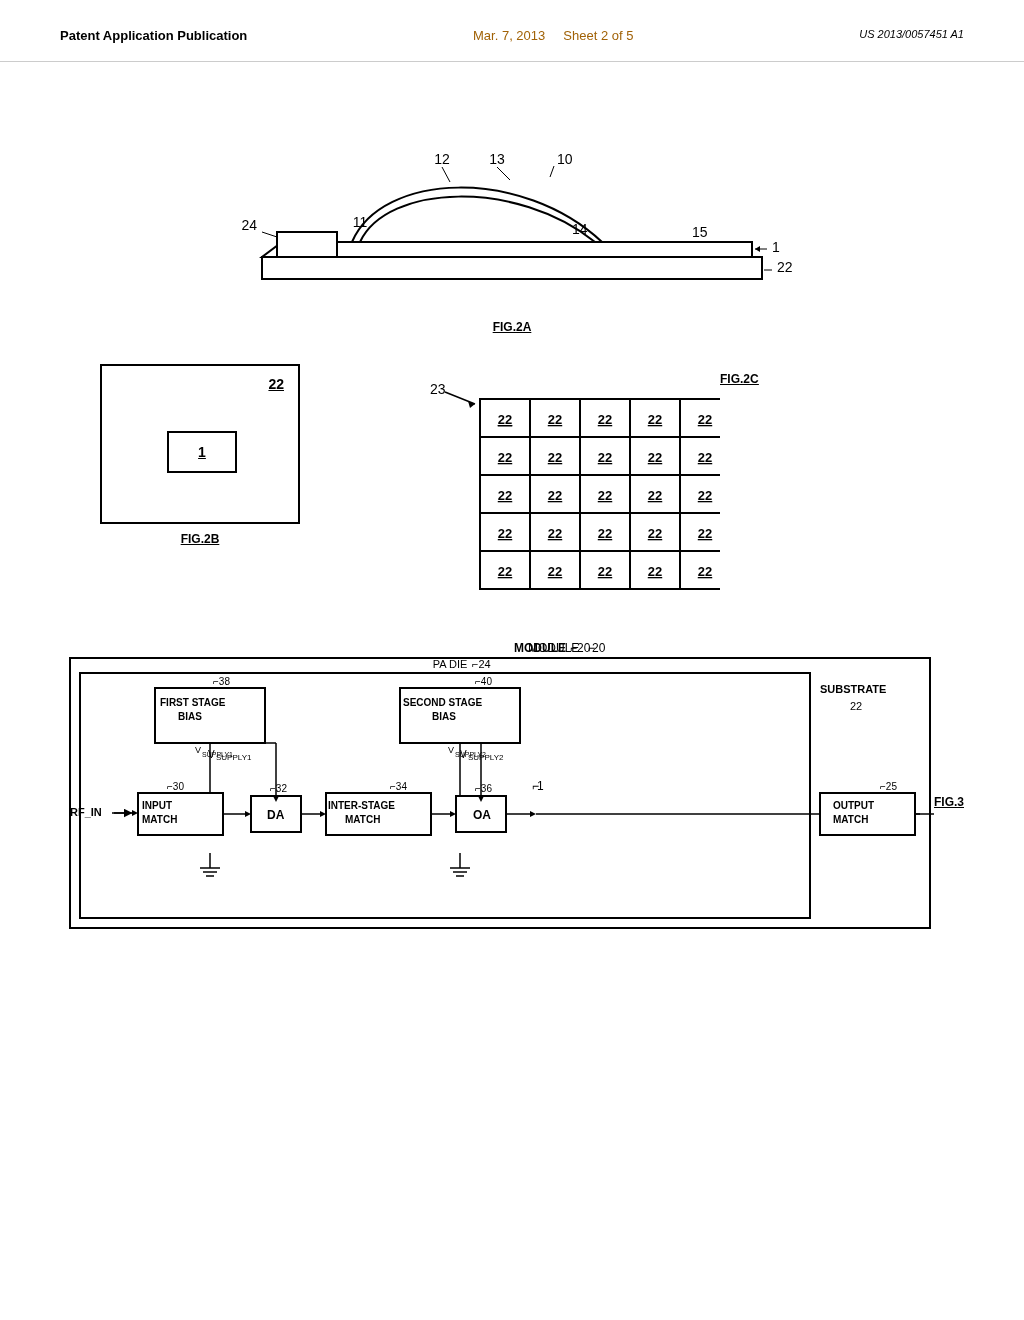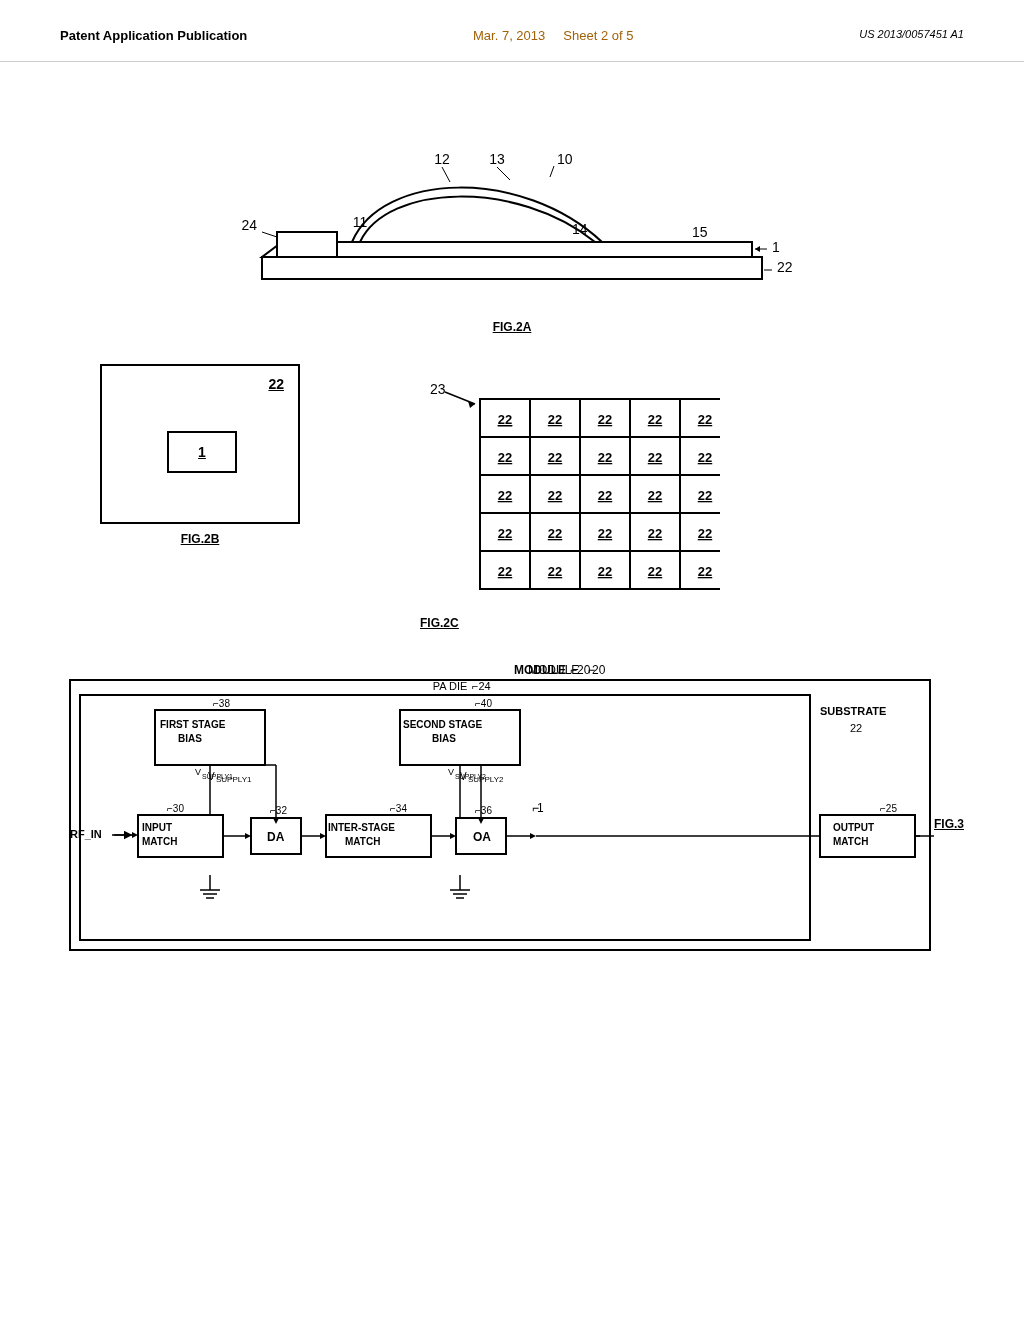--- a/index.html
+++ b/index.html
@@ -70,21 +70,21 @@
 
     .fig2b-drawing {
       width: 200px;
       height: 160px;
       border: 2px solid #000;
       position: relative;
     }
 
     .fig2c-section {
       display: flex;
-      flex-direction: column;
+      flex-direction: row;
       align-items: flex-start;
       margin-left: 60px;
       text-decoration: underline;
     }
 
     .fig2c-grid-wrapper {
       position: relative;
     }
 
     

